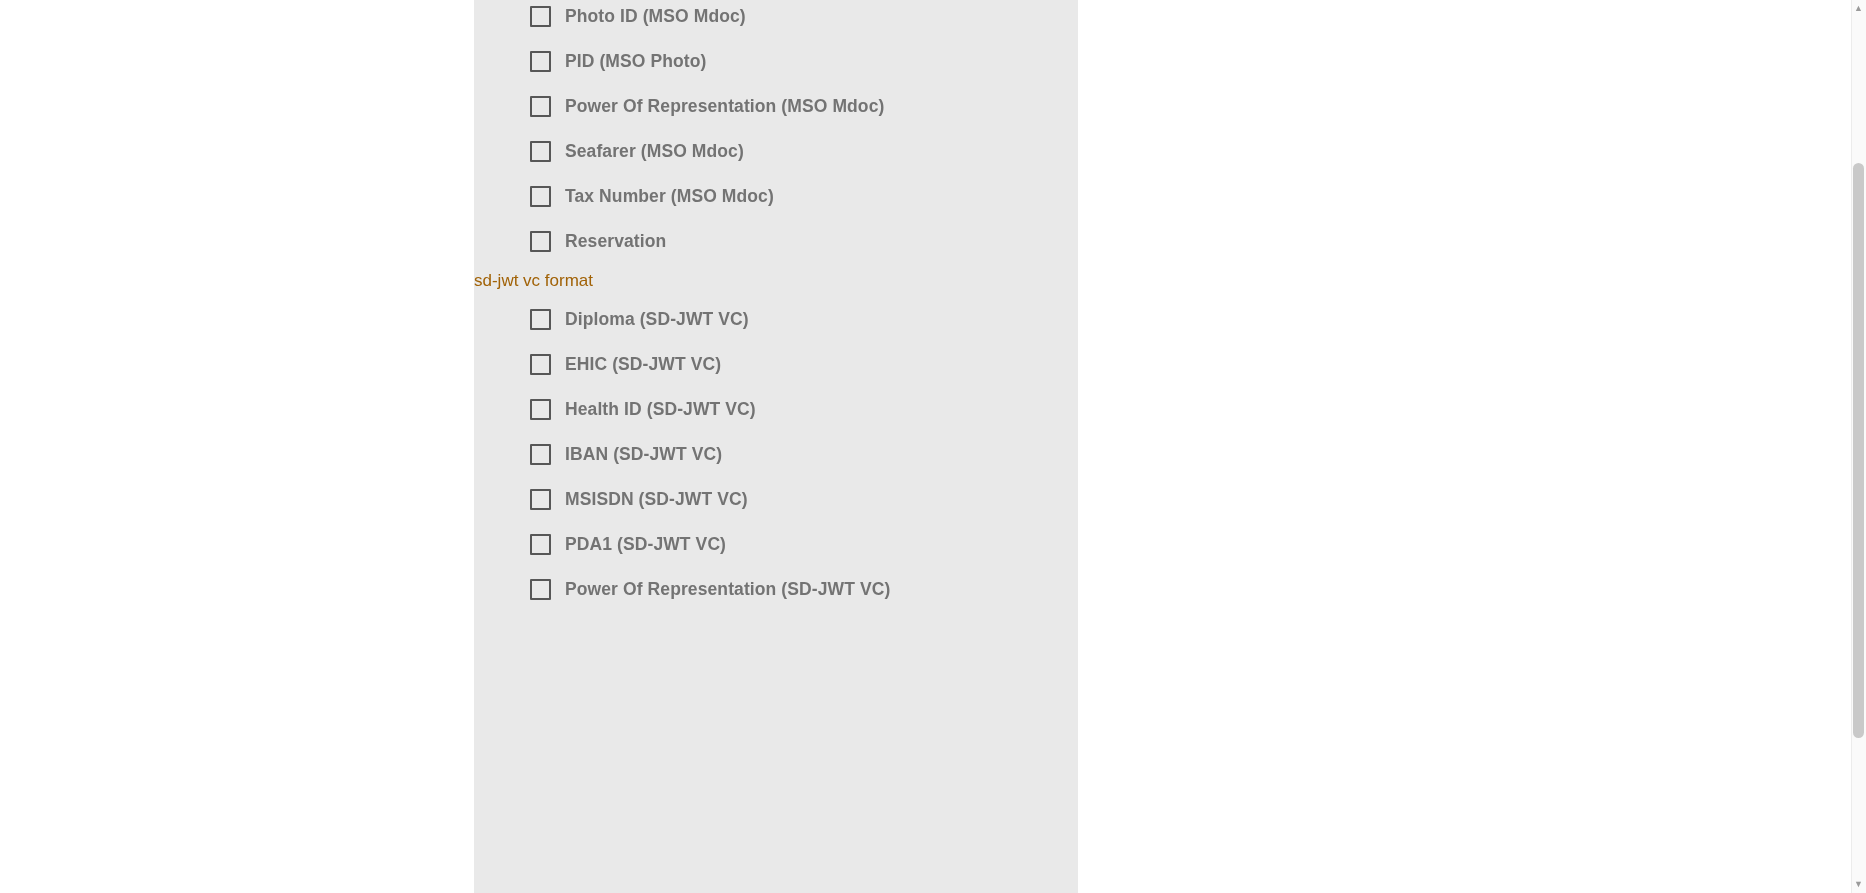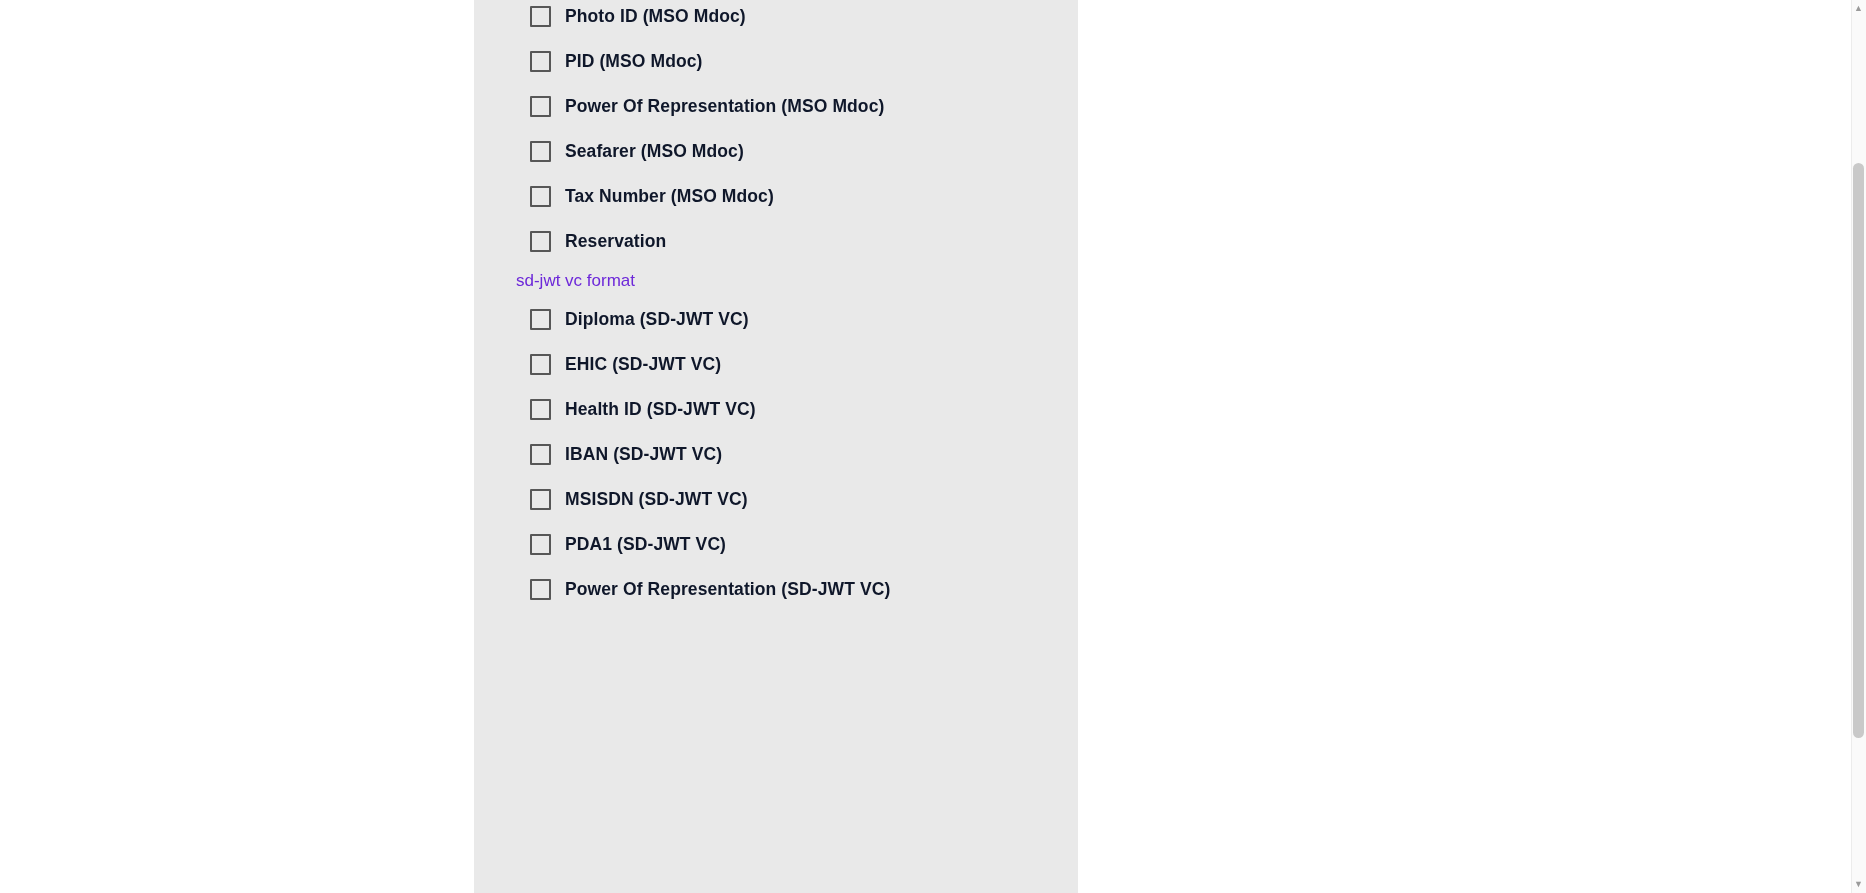--- a/index.html
+++ b/index.html
@@ -60,32 +60,31 @@
     border: 2px solid #575757;
     background: #e9e9e9;
     border-radius: 1px;
     box-sizing: border-box;
     margin-right: 14px;
   }
 
   .check-label {
     font-size: 17.5px;
     font-weight: bold;
-    color: #0f172a;
+    color: #737373;
     letter-spacing: 0.1px;
     white-space: nowrap;
     line-height: 1;
   }
 
   
   .section-head {
     font-size: 17px;
-    color: #6d28d9;
+    color: #a16207;
     font-weight: normal;
-    padding-left: 42px;
     height: 33px;
     display: flex;
     align-items: center;
     line-height: 1;
   }
 
   
   .scrollbar-track {
     position: absolute;
     right: 0;
@@ -128,21 +127,21 @@
 
       <div class="group">
 
         <div class="check-row">
           <span class="checkbox"></span>
           <span class="check-label">Photo ID (MSO Mdoc)</span>
         </div>
 
         <div class="check-row">
           <span class="checkbox"></span>
-          <span class="check-label">PID (MSO Mdoc)</span>
+          <span class="check-label">PID (MSO Photo)</span>
         </div>
 
 
         <div class="check-row">
           <span class="checkbox"></span>
           <span class="check-label">Power Of Representation (MSO Mdoc)</span>
         </div>
 
         <div class="check-row">
           <span class="checkbox"></span>

